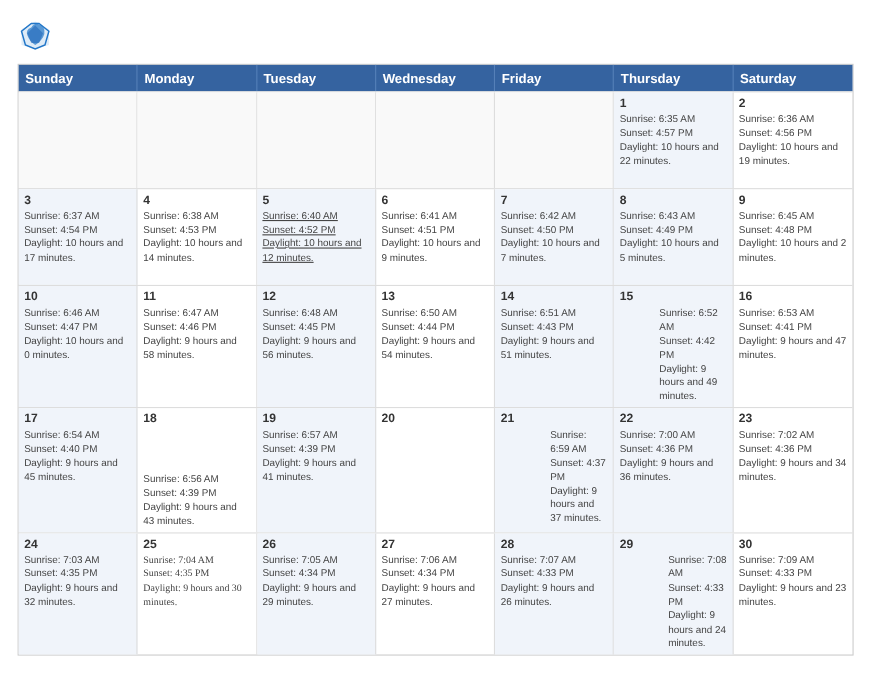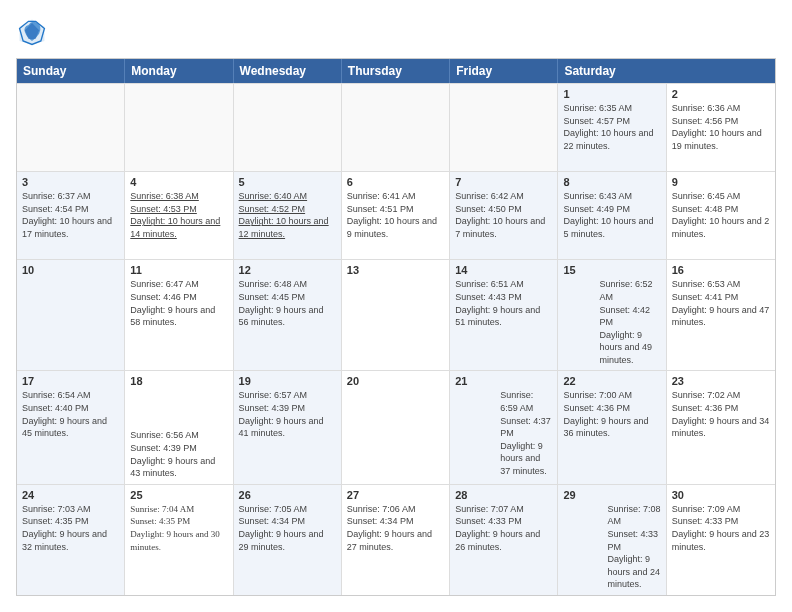--- a/index.html
+++ b/index.html
@@ -123,23 +123,24 @@
     <div class="title-block">
       <div class="month-title"></div>
       <div class="location"></div>
     </div>
   </div>
 
   <div class="calendar">
     <div class="cal-header" id="cal-header">
         <div class="cal-header-cell">Sunday</div>
         <div class="cal-header-cell">Monday</div>
+        <div class="cal-header-cell">Tuesday</div>
         <div class="cal-header-cell">Wednesday</div>
+        <div class="cal-header-cell">Friday</div>
         <div class="cal-header-cell">Thursday</div>
-        <div class="cal-header-cell">Friday</div>
         <div class="cal-header-cell">Saturday</div>
       </div>
     <div class="cal-body" id="cal-body">
         <div class="cal-row">
           <div class="cal-cell empty"></div>
           <div class="cal-cell empty"></div>
           <div class="cal-cell empty"></div>
           <div class="cal-cell empty"></div>
           <div class="cal-cell empty"></div>
           <div class="cal-cell shaded">
@@ -157,21 +158,21 @@
         </div>
         <div class="cal-row">
           <div class="cal-cell shaded">
             <span class="day-number">3</span>
             <div class="day-info" style="white-space: pre-line;">Sunrise: 6:37 AM
 Sunset: 4:54 PM
 Daylight: 10 hours and 17 minutes.</div>
           </div>
           <div class="cal-cell">
             <span class="day-number">4</span>
-            <div class="day-info" style="white-space: pre-line; text-decoration: underline;">Sunrise: 6:38 AM
+            <div class="day-info" style="white-space: pre-line;">Sunrise: 6:38 AM
 Sunset: 4:53 PM
 Daylight: 10 hours and 14 minutes.</div>
           </div>
           <div class="cal-cell shaded">
             <span class="day-number">5</span>
             <div class="day-info" style="white-space: pre-line; text-decoration: underline;">Sunrise: 6:40 AM
 Sunset: 4:52 PM
 Daylight: 10 hours and 12 minutes.</div>
           </div>
           <div class="cal-cell">
@@ -195,35 +196,41 @@
           <div class="cal-cell">
             <span class="day-number">9</span>
             <div class="day-info" style="white-space: pre-line;">Sunrise: 6:45 AM
 Sunset: 4:48 PM
 Daylight: 10 hours and 2 minutes.</div>
           </div>
         </div>
         <div class="cal-row">
           <div class="cal-cell shaded">
             <span class="day-number">10</span>
+            <div class="day-info" style="white-space: pre-line;">Sunrise: 6:46 AM
+Sunset: 4:47 PM
+Daylight: 10 hours and 0 minutes.</div>
           </div>
           <div class="cal-cell">
             <span class="day-number">11</span>
             <div class="day-info" style="white-space: pre-line;">Sunrise: 6:47 AM
 Sunset: 4:46 PM
 Daylight: 9 hours and 58 minutes.</div>
           </div>
           <div class="cal-cell shaded">
             <span class="day-number">12</span>
             <div class="day-info" style="white-space: pre-line;">Sunrise: 6:48 AM
 Sunset: 4:45 PM
 Daylight: 9 hours and 56 minutes.</div>
           </div>
           <div class="cal-cell">
             <span class="day-number">13</span>
+            <div class="day-info" style="white-space: pre-line;">Sunrise: 6:50 AM
+Sunset: 4:44 PM
+Daylight: 9 hours and 54 minutes.</div>
           </div>
           <div class="cal-cell shaded">
             <span class="day-number">14</span>
             <div class="day-info" style="white-space: pre-line;">Sunrise: 6:51 AM
 Sunset: 4:43 PM
 Daylight: 9 hours and 51 minutes.</div>
           </div>
           <div class="cal-cell shaded">
             <span class="day-number">15</span>
             <div class="day-info" style="white-space: pre-line; margin-left: 36px;">Sunrise: 6:52 AM

